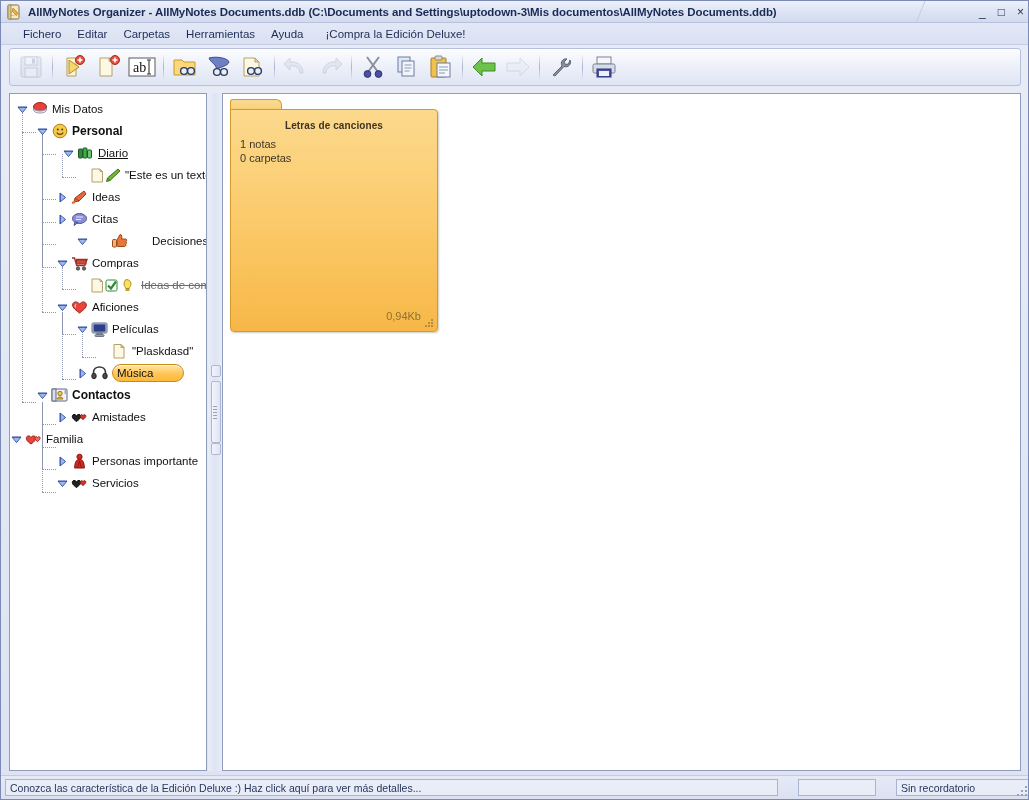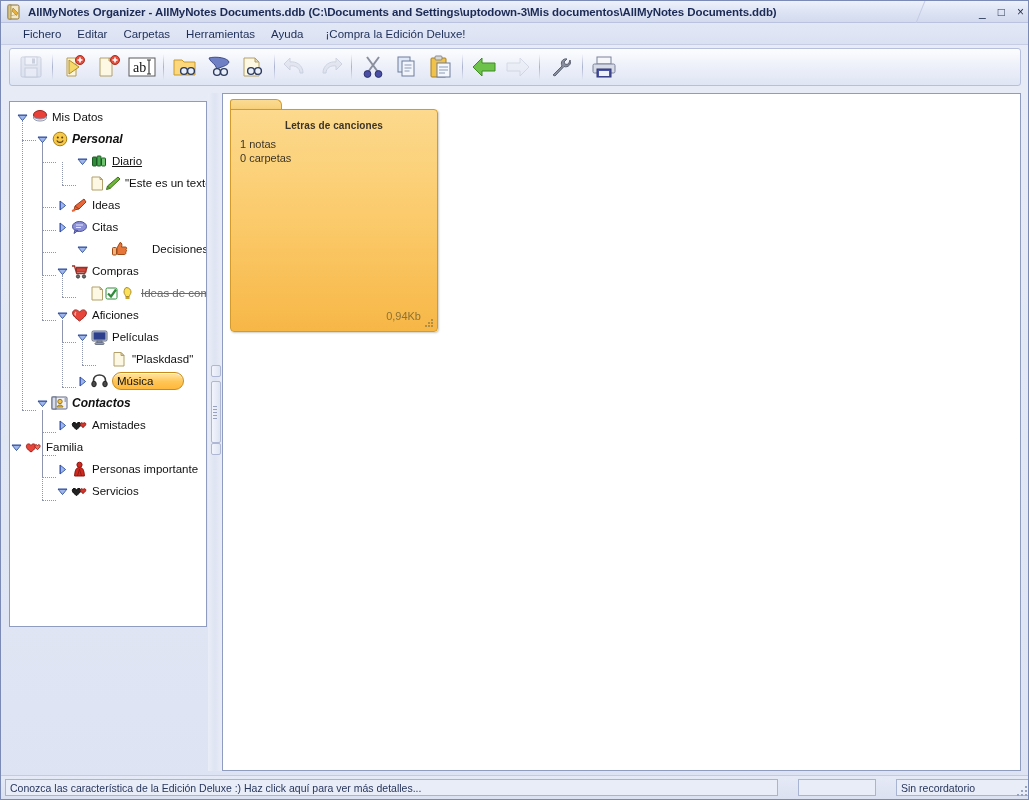--- a/index.html
+++ b/index.html
@@ -96,47 +96,46 @@
   
   .workarea {
     position: absolute; left: 8px; top: 92px;
     width: 1012px; height: 678px;
     box-sizing: border-box;
   }
 
   
   .tree-panel {
     position: absolute; left: 0; top: 0;
-    width: 198px; height: 526px;
+    width: 198px; height: 678px;
     background: #ffffff;
     border: 1px solid #8f9cc0;
     box-sizing: border-box;
     overflow: hidden;
-    margin-top: 8px;
   }
   .tree-inner { position: relative; padding: 4px 0 0 0; }
 
   .trow {
     position: relative; height: 22px;
     display: flex; align-items: center;
     white-space: nowrap; font-size: 11.5px; color: #101010;
     cursor: default;
   }
   .trow .tw-expander {
     width: 13px; height: 13px; flex: 0 0 auto;
     display: flex; align-items: center; justify-content: center;
     margin-right: 2px;
   }
   .trow .ticon {
     width: 17px; height: 16px; flex: 0 0 auto;
     margin-right: 4px; position: relative;
     display: flex; align-items: center; justify-content: center;
   }
   .tlabel { line-height: 14px; }
-  .tlabel.bold { font-weight: bold; font-size: 12px; font-style: italic; }
+  .tlabel.bold { font-weight: bold; font-size: 12px; }
   .tlabel.strike { text-decoration: line-through; color: #6a6a6a; }
   .trow.selected .tlabel {
     background: linear-gradient(180deg, #ffe6a8 0%, #ffc554 55%, #ffb93c 100%);
     border: 1px solid #c98a18;
     border-radius: 9px;
     padding: 1px 30px 1px 4px;
     box-shadow: inset 0 1px 0 rgba(255,255,255,.7);
   }
 
   
@@ -465,21 +464,21 @@
             <span class="ticon">
               <svg width="16" height="16" viewBox="0 0 16 16">
                 <circle cx="8" cy="8" r="6.8" fill="#f7c94a" stroke="#a87f12"></circle>
                 <circle cx="5.8" cy="6.5" r="1" fill="#5a3c06"></circle>
                 <circle cx="10.2" cy="6.5" r="1" fill="#5a3c06"></circle>
                 <path d="M4.8 9.5 C6.2 12 9.8 12 11.2 9.5" stroke="#5a3c06" stroke-width="1.2" fill="none"></path>
               </svg>
             </span>
             <span class="tlabel bold">Personal</span>
           </div>
-          <div class="trow" style="padding-left: 66px; text-decoration: underline;">
+          <div class="trow" style="padding-left: 52px; text-decoration: underline;">
             <span class="tw-expander">
               <svg width="13" height="13" viewBox="0 0 13 13">
                 <path d="M2 4 h9 l-4.5 5.5 Z" fill="#5b7bd5" stroke="#2f4d9c" stroke-width="1"></path>
                 <path d="M3.2 5 h6.6 l-3.3 4 Z" fill="#9fb6ec"></path>
               </svg>
             </span>
             <span class="ticon">
               <svg width="17" height="16" viewBox="0 0 17 16">
                 <rect x="1.5" y="4" width="4" height="9" rx="0.8" fill="#2f8b3a" stroke="#1c5a24"></rect>
                 <rect x="6" y="3" width="4" height="10" rx="0.8" fill="#46a94f" stroke="#1c5a24"></rect>

